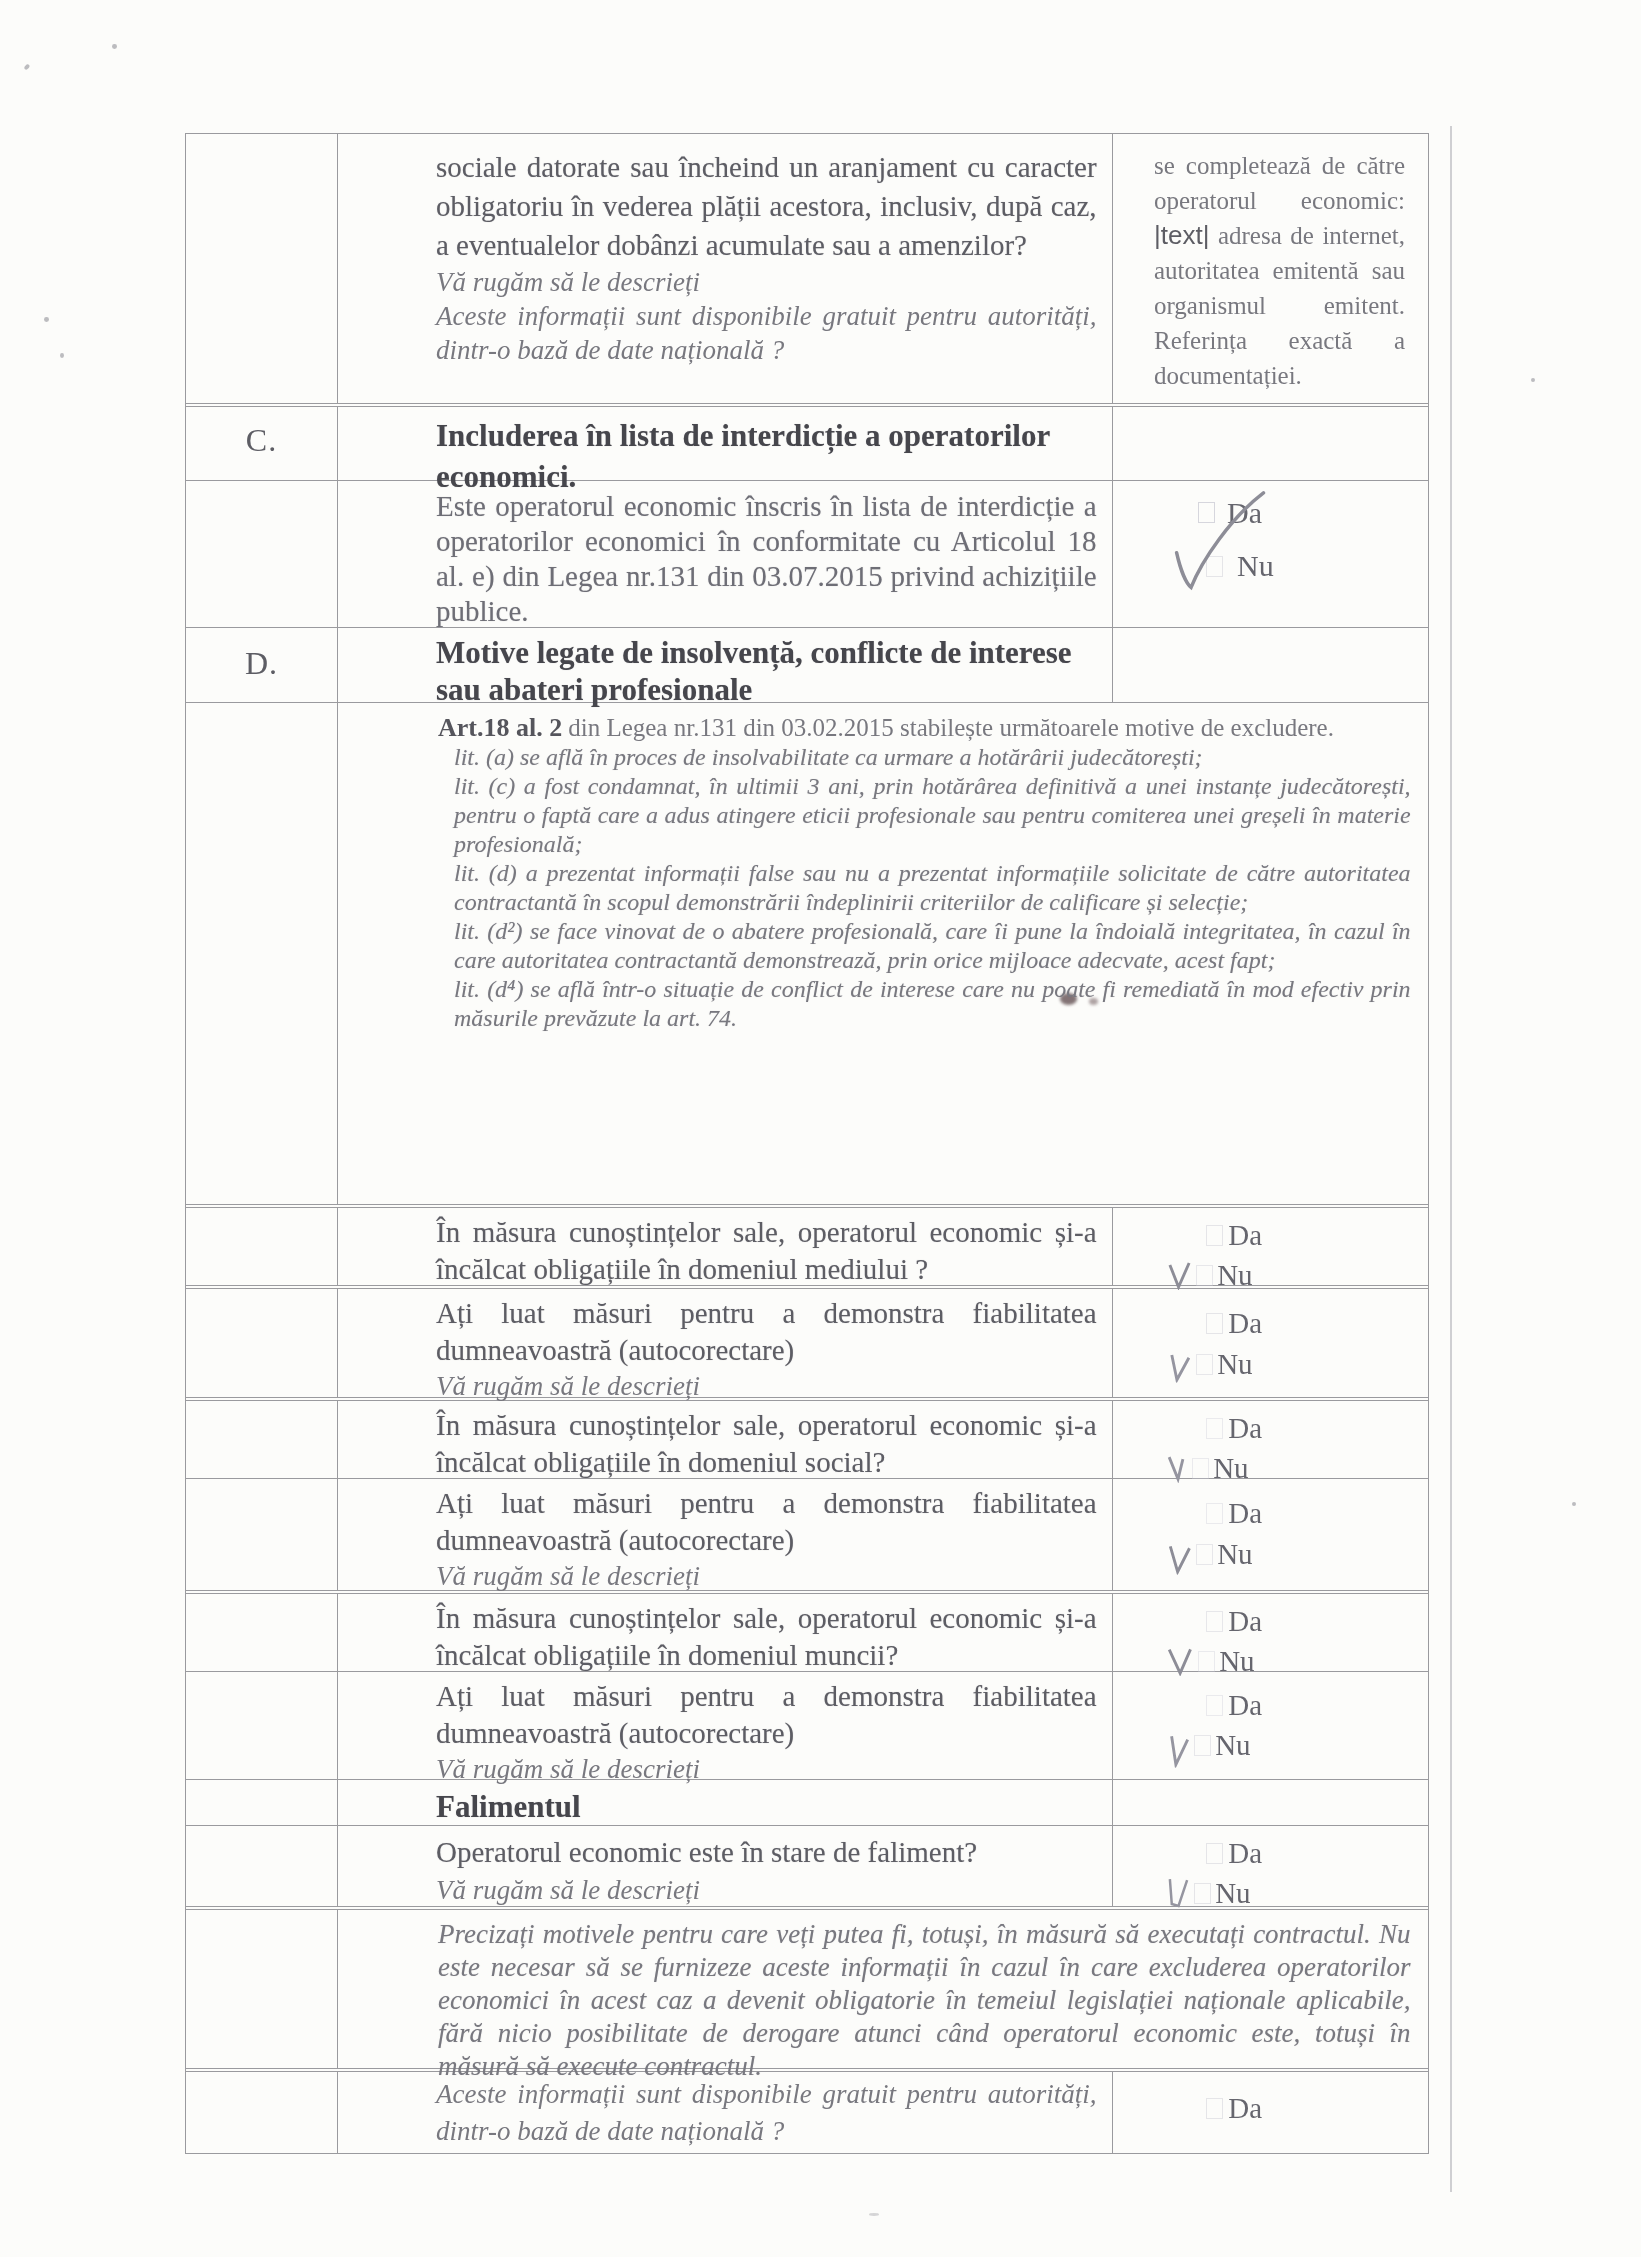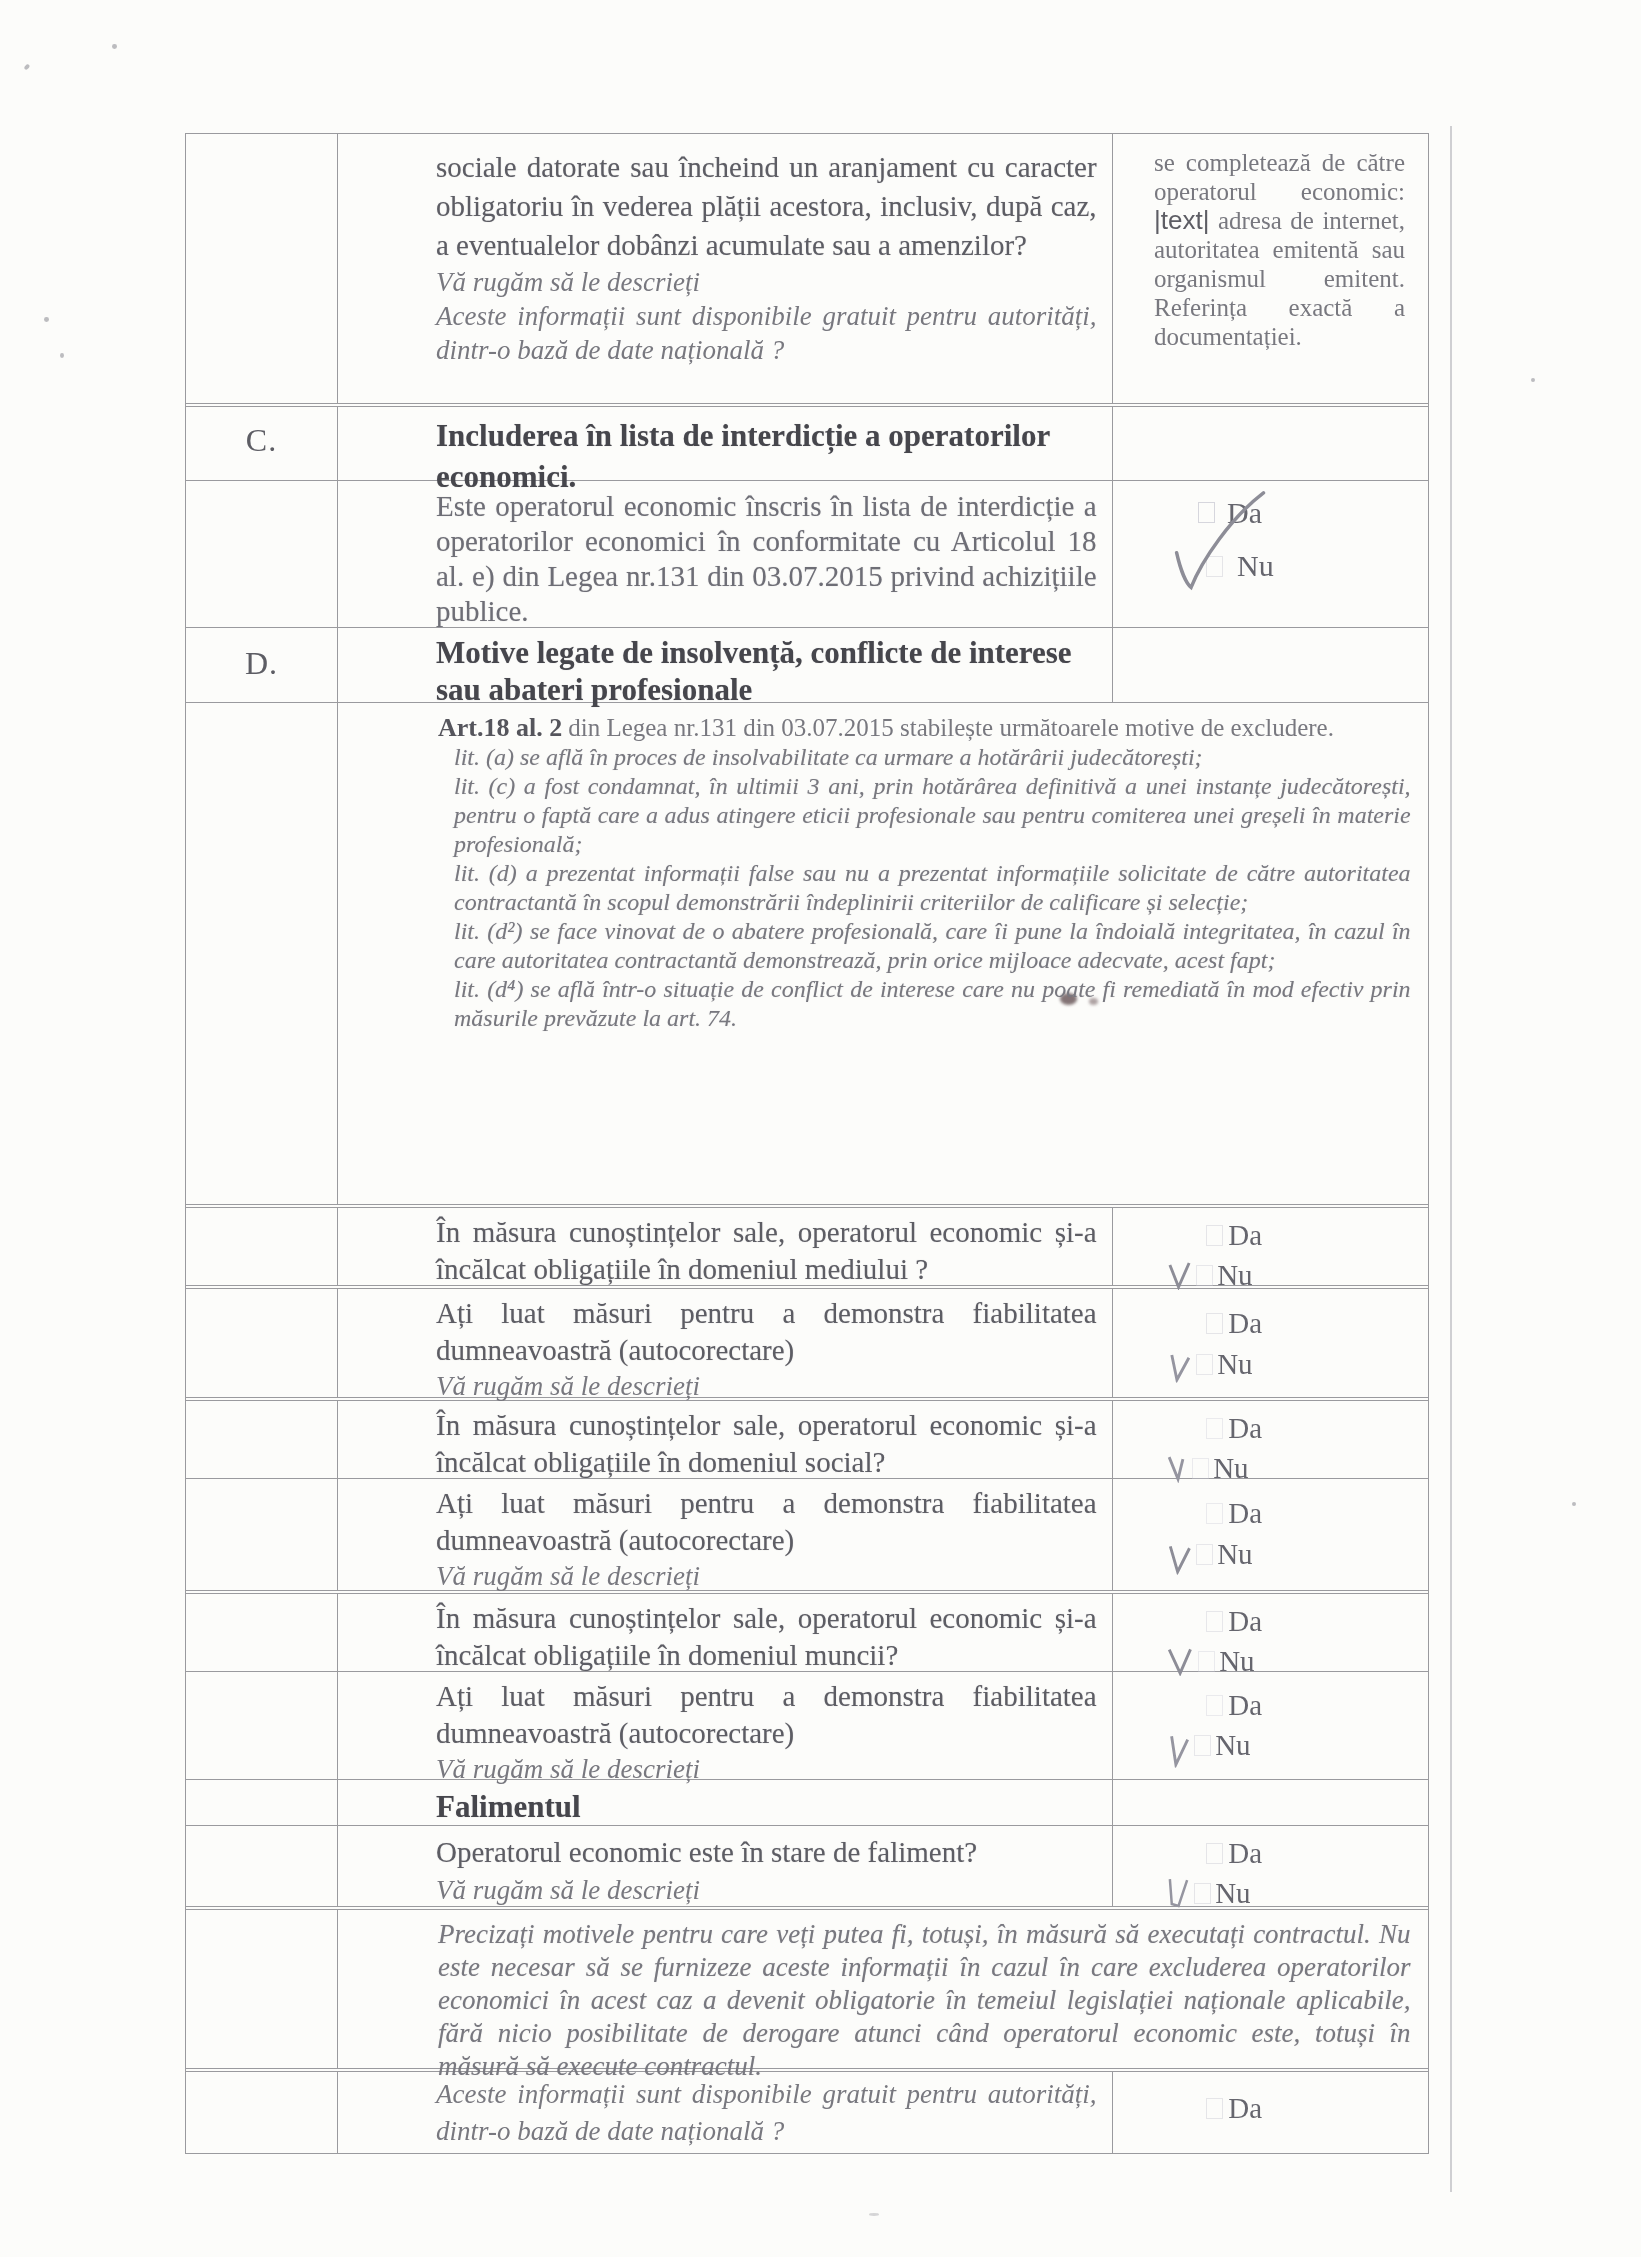--- a/index.html
+++ b/index.html
@@ -29,21 +29,21 @@
   .c2{width:775px;flex:none;border-left:1.9px solid var(--line);padding:5.8px 15.4px 0 98px;}
   .c3{width:314px;flex:none;border-left:1.9px solid var(--line);position:relative;}
   .merged{width:1091px;flex:none;border-left:1.9px solid var(--line);padding:9.7px 17.4px 0 100px;}
 
   .sec-label{font-size:32px;color:var(--ink);text-align:center;padding-top:23px;letter-spacing:1px;}
   .q-main{font-size:29px;line-height:39px;text-align:justify;color:var(--ink);text-shadow:0 0 1px rgba(100,100,110,.35);}
   .q-text{font-size:29px;line-height:37px;text-align:justify;color:var(--ink);text-shadow:0 0 1px rgba(100,100,110,.35);}
   .hint{font-style:italic;font-size:27px;line-height:34px;color:var(--ink-light);text-align:justify;}
   .hint2{font-style:italic;font-size:27px;line-height:37px;color:var(--ink-light);text-align:justify;}
   .bold-title{font-weight:bold;font-size:31px;line-height:41px;color:var(--ink-dark);padding-top:5.8px;text-shadow:0 0 1px rgba(70,70,80,.3);}
-  .right-note{font-size:25px;line-height:29px;color:var(--ink-light);padding:13.5px 21px 0 41px;text-align:justify;}
+  .right-note{font-size:25px;line-height:35px;color:var(--ink-light);padding:13.5px 21px 0 41px;text-align:justify;}
   .token{font-family:"Liberation Sans","DejaVu Sans",sans-serif;font-size:26px;color:var(--ink);}
   .art18{font-size:24px;line-height:29px;}
   .art18 .intro-b{font-weight:bold;font-style:normal;color:#55555c;font-size:26px;}
   .art18 .intro-r{color:var(--ink-light);font-size:25px;}
   .art18 .lit{font-style:italic;color:var(--ink-light);text-align:justify;text-shadow:0 0 1px rgba(110,110,120,.3);margin-left:16px;}
   .precizati{font-style:italic;font-size:27px;line-height:33px;color:var(--ink-light);text-align:justify;text-shadow:0 0 1px rgba(110,110,120,.3);}
 
   
   .ans{padding-top:7.7px;font-size:29px;color:#66666e;}
   .ans-da{display:flex;align-items:center;gap:4.8px;margin-left:93px;height:39px;}
@@ -138,21 +138,21 @@
         <div class="bold-title" style="padding-top:0;line-height:37px;">Motive legate de insolvență, conflicte de interese sau abateri profesionale</div>
       </div>
       <div class="c3"></div>
     </div>
 
     <div class="row" style="height:502px;">
       <div class="c1"></div>
       <div class="merged art18">
         <div>
           <span class="intro-b">Art.18 al. 2</span>
-          <span class="intro-r">din Legea nr.131 din 03.07.2015 stabilește următoarele motive de excludere.</span>
+          <span class="intro-r">din Legea nr.131 din 03.02.2015 stabilește următoarele motive de excludere.</span>
         </div>
         <div class="lit">lit. (a) se află în proces de insolvabilitate ca urmare a hotărârii judecătorești;</div>
         <div class="lit">lit. (c) a fost condamnat, în ultimii 3 ani, prin hotărârea definitivă a unei instanțe judecătorești, pentru o faptă care a adus atingere eticii profesionale sau pentru comiterea unei greșeli în materie profesională;</div>
         <div class="lit">lit. (d) a prezentat informații false sau nu a prezentat informațiile solicitate de către autoritatea contractantă în scopul demonstrării îndeplinirii criteriilor de calificare și selecție;</div>
         <div class="lit">lit. (d²) se face vinovat de o abatere profesională, care îi pune la îndoială integritatea, în cazul în care autoritatea contractantă demonstrează, prin orice mijloace adecvate, acest fapt;</div>
         <div class="lit">lit. (d⁴) se află într-o situație de conflict de interese care nu poate fi remediată în mod efectiv prin măsurile prevăzute la art. 74.</div>
       </div>
     </div>
 
     <div class="row dbl" style="height:81px;">

